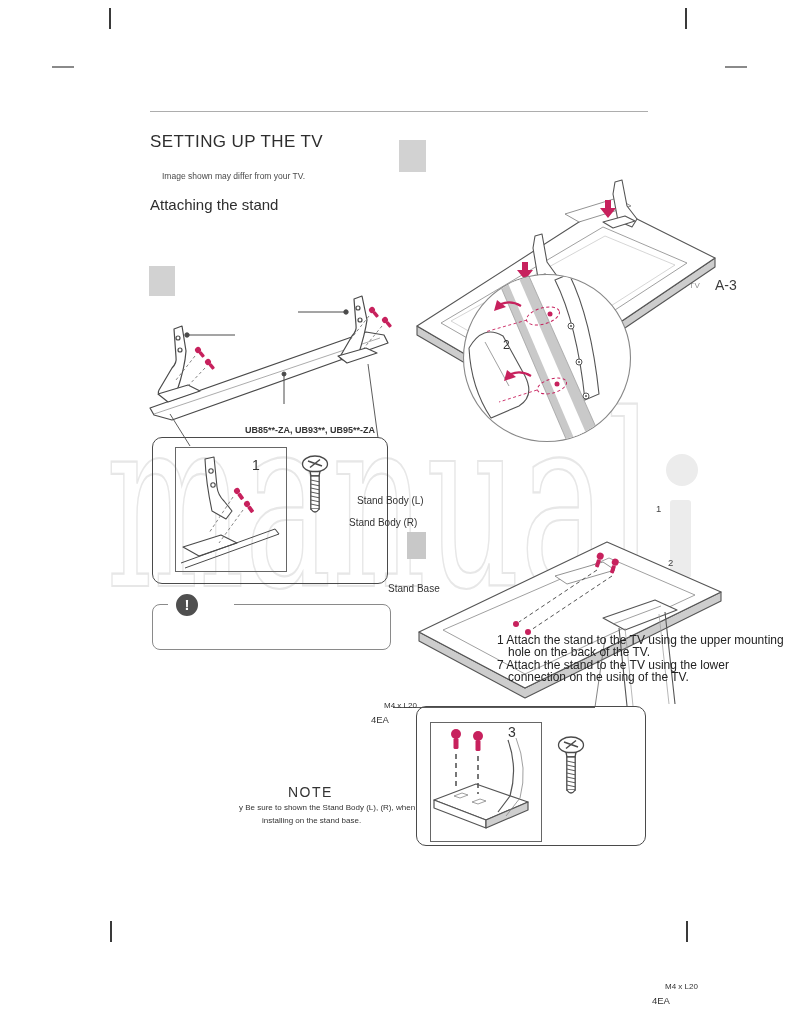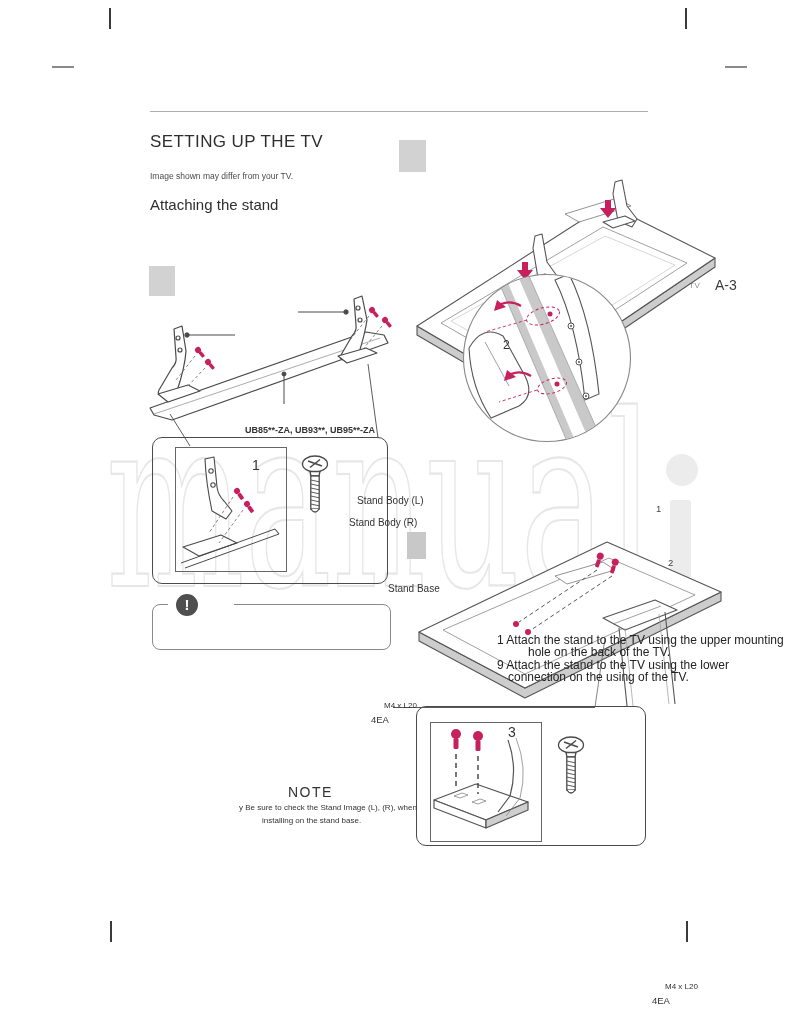--- a/index.html
+++ b/index.html
@@ -47,21 +47,21 @@
 
   <div class="abs crop-v" style="left:109px;top:8px;"></div>
   <div class="abs crop-v" style="left:685px;top:8px;"></div>
   <div class="abs crop-h" style="left:52px;top:66px;"></div>
   <div class="abs crop-h" style="left:725px;top:66px;"></div>
   <div class="abs crop-v" style="left:110px;top:921px;"></div>
   <div class="abs crop-v" style="left:686px;top:921px;"></div>
 
   <div class="abs rule" style="left:150px;top:111px;width:498px;"></div>
   <div class="abs title" style="left:150px;top:132px;">SETTING UP THE TV</div>
-  <div class="abs sub" style="left:150px;top:171px;">Image shown may differ from your TV.</div>
+  <div class="abs sub" style="left:162px;top:171px;">Image shown may differ from your TV.</div>
   <div class="abs section" style="left:150px;top:196px;">Attaching the stand</div>
 
   <div class="abs sq" style="left:399px;top:140px;width:27px;height:32px;"></div>
   <div class="abs sq" style="left:149px;top:266px;width:26px;height:30px;"></div>
   <div class="abs sq" style="left:407px;top:532px;width:19px;height:27px;background:#c8c8c8;"></div>
 
   <div class="abs runhead" style="left:612px;top:281px;">SETTING UP THE TV</div>
   <div class="abs pagenum" style="left:715px;top:277px;">A-3</div>
 
   <svg class="abs" style="left:140px;top:286px;" width="265" height="165" viewBox="0 0 265 165">
@@ -239,22 +239,22 @@
         <path d="M209,36 L128,90"></path>
     </g>
     <g fill="#c7215d">
         <circle cx="113" cy="84" r="3"></circle>
         <circle cx="125" cy="92" r="3"></circle>
       </g>
     <path d="M192,167 L202,98" stroke="#666" stroke-width="0.8" fill="none"></path>
   </svg>
 
   <div class="abs instr" style="left:497px;top:633px;">1 Attach the stand to the TV using the upper mounting</div>
-  <div class="abs instr" style="left:528px;top:645px;">hole on the back of the TV.</div>
-  <div class="abs instr" style="left:497px;top:658px;">9 Attach the stand to the TV using the lower</div>
+  <div class="abs instr" style="left:508px;top:645px;">hole on the back of the TV.</div>
+  <div class="abs instr" style="left:497px;top:658px;">7 Attach the stand to the TV using the lower</div>
   <div class="abs instr" style="left:508px;top:670px;">connection on the using of the TV.</div>
 
   <div class="abs leader" style="left:393px;top:707px;width:202px;"></div>
   <div class="abs m4" style="left:371px;top:701px;">M4 x L20</div>
   <div class="abs m4b" style="left:371px;top:714px;">4EA</div>
 
   <div class="abs roundbox" style="left:416px;top:706px;width:228px;height:138px;"></div>
   <div class="abs innerbox" style="left:430px;top:722px;width:110px;height:118px;"></div>
   <svg class="abs" style="left:430px;top:722px;" width="110" height="118" viewBox="0 0 110 118">
     <g stroke="#555" fill="#fff" stroke-width="1.2" stroke-linejoin="round">
@@ -283,19 +283,19 @@
       <ellipse cx="15" cy="9" rx="12.5" ry="8"></ellipse>
       <path d="M8,6 L22,11 M20,4.5 L10,12.5" fill="none" stroke-width="1.5"></path>
       <path d="M10,16.5 L20,16.5 L19,21 L11,21 Z"></path>
       <rect x="10.8" y="21" width="8.4" height="33"></rect>
       <path d="M10.8,54 Q15,60 19.2,54"></path>
     </g>
     <path d="M10.8,25 l8.4,1.8 M10.8,29 l8.4,1.8 M10.8,33 l8.4,1.8 M10.8,37 l8.4,1.8 M10.8,41 l8.4,1.8 M10.8,45 l8.4,1.8 M10.8,49 l8.4,1.8" stroke="#4a4a4a" stroke-width="0.9"></path>
   </svg>
 
   <div class="abs note-h" style="left:288px;top:784px;">NOTE</div>
-  <div class="abs note-t" style="left:239px;top:803px;">y Be sure to check the Stand Image (L), (R), when</div>
+  <div class="abs note-t" style="left:239px;top:803px;">y Be sure to shown the Stand Body (L), (R), when</div>
   <div class="abs note-t" style="left:262px;top:816px;">installing on the stand base.</div>
 
   <div class="abs m4" style="left:652px;top:982px;">M4 x L20</div>
   <div class="abs m4b" style="left:652px;top:995px;">4EA</div>
 
 </div>
 
 </body></html>

